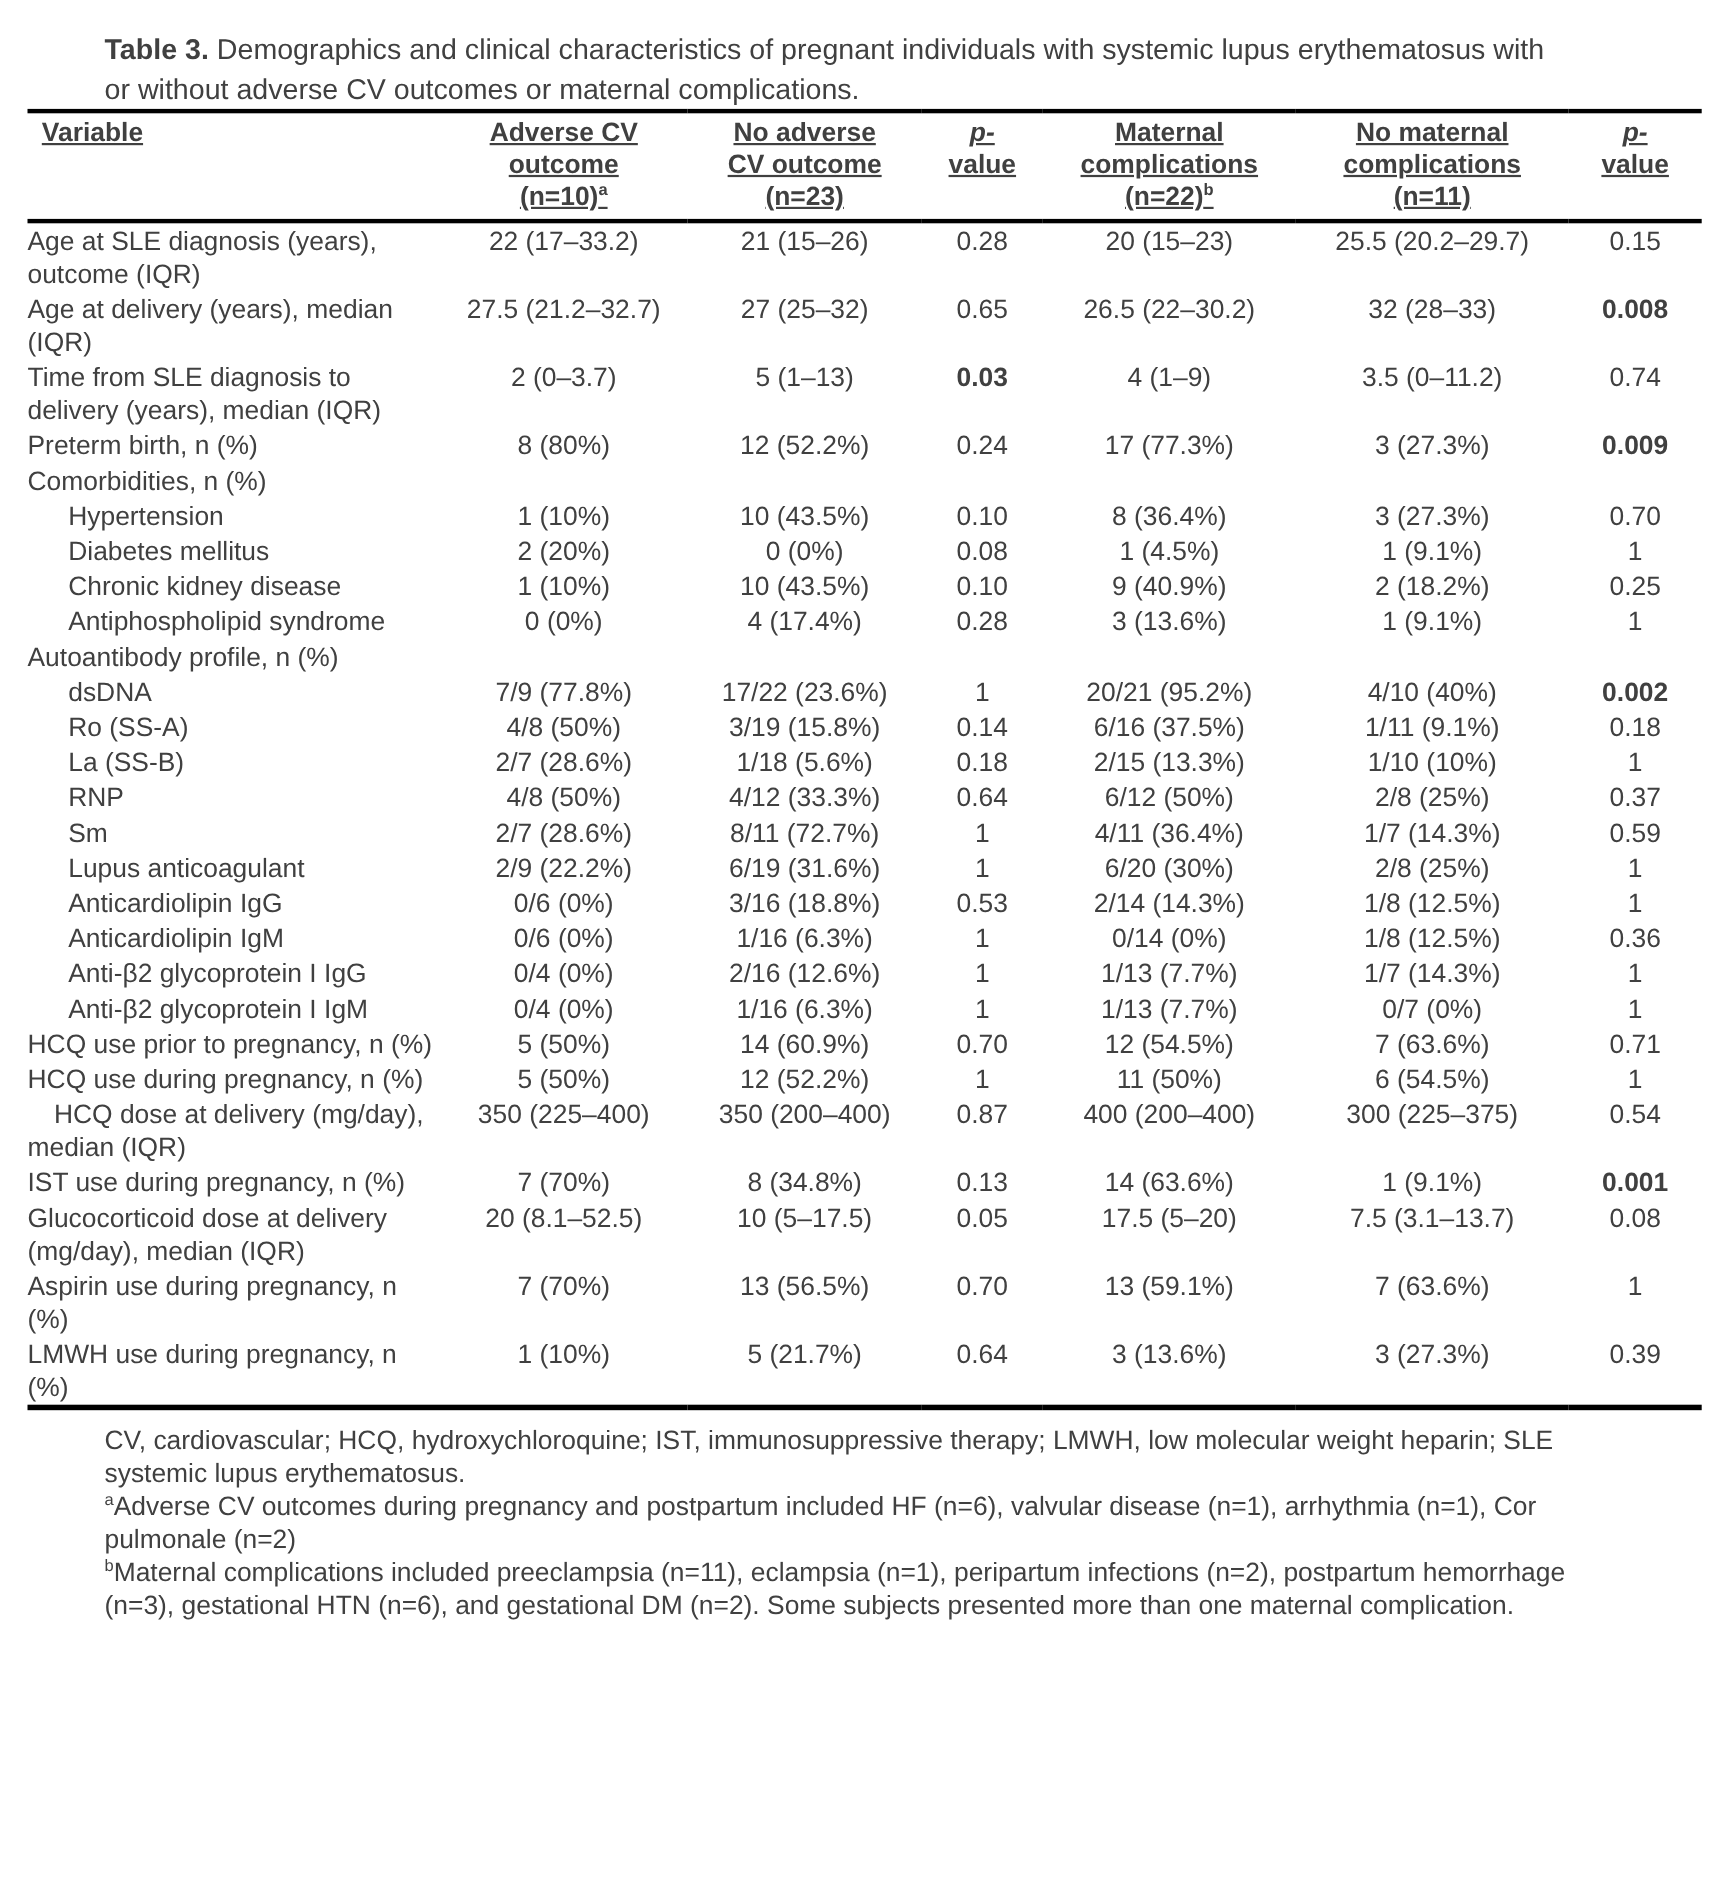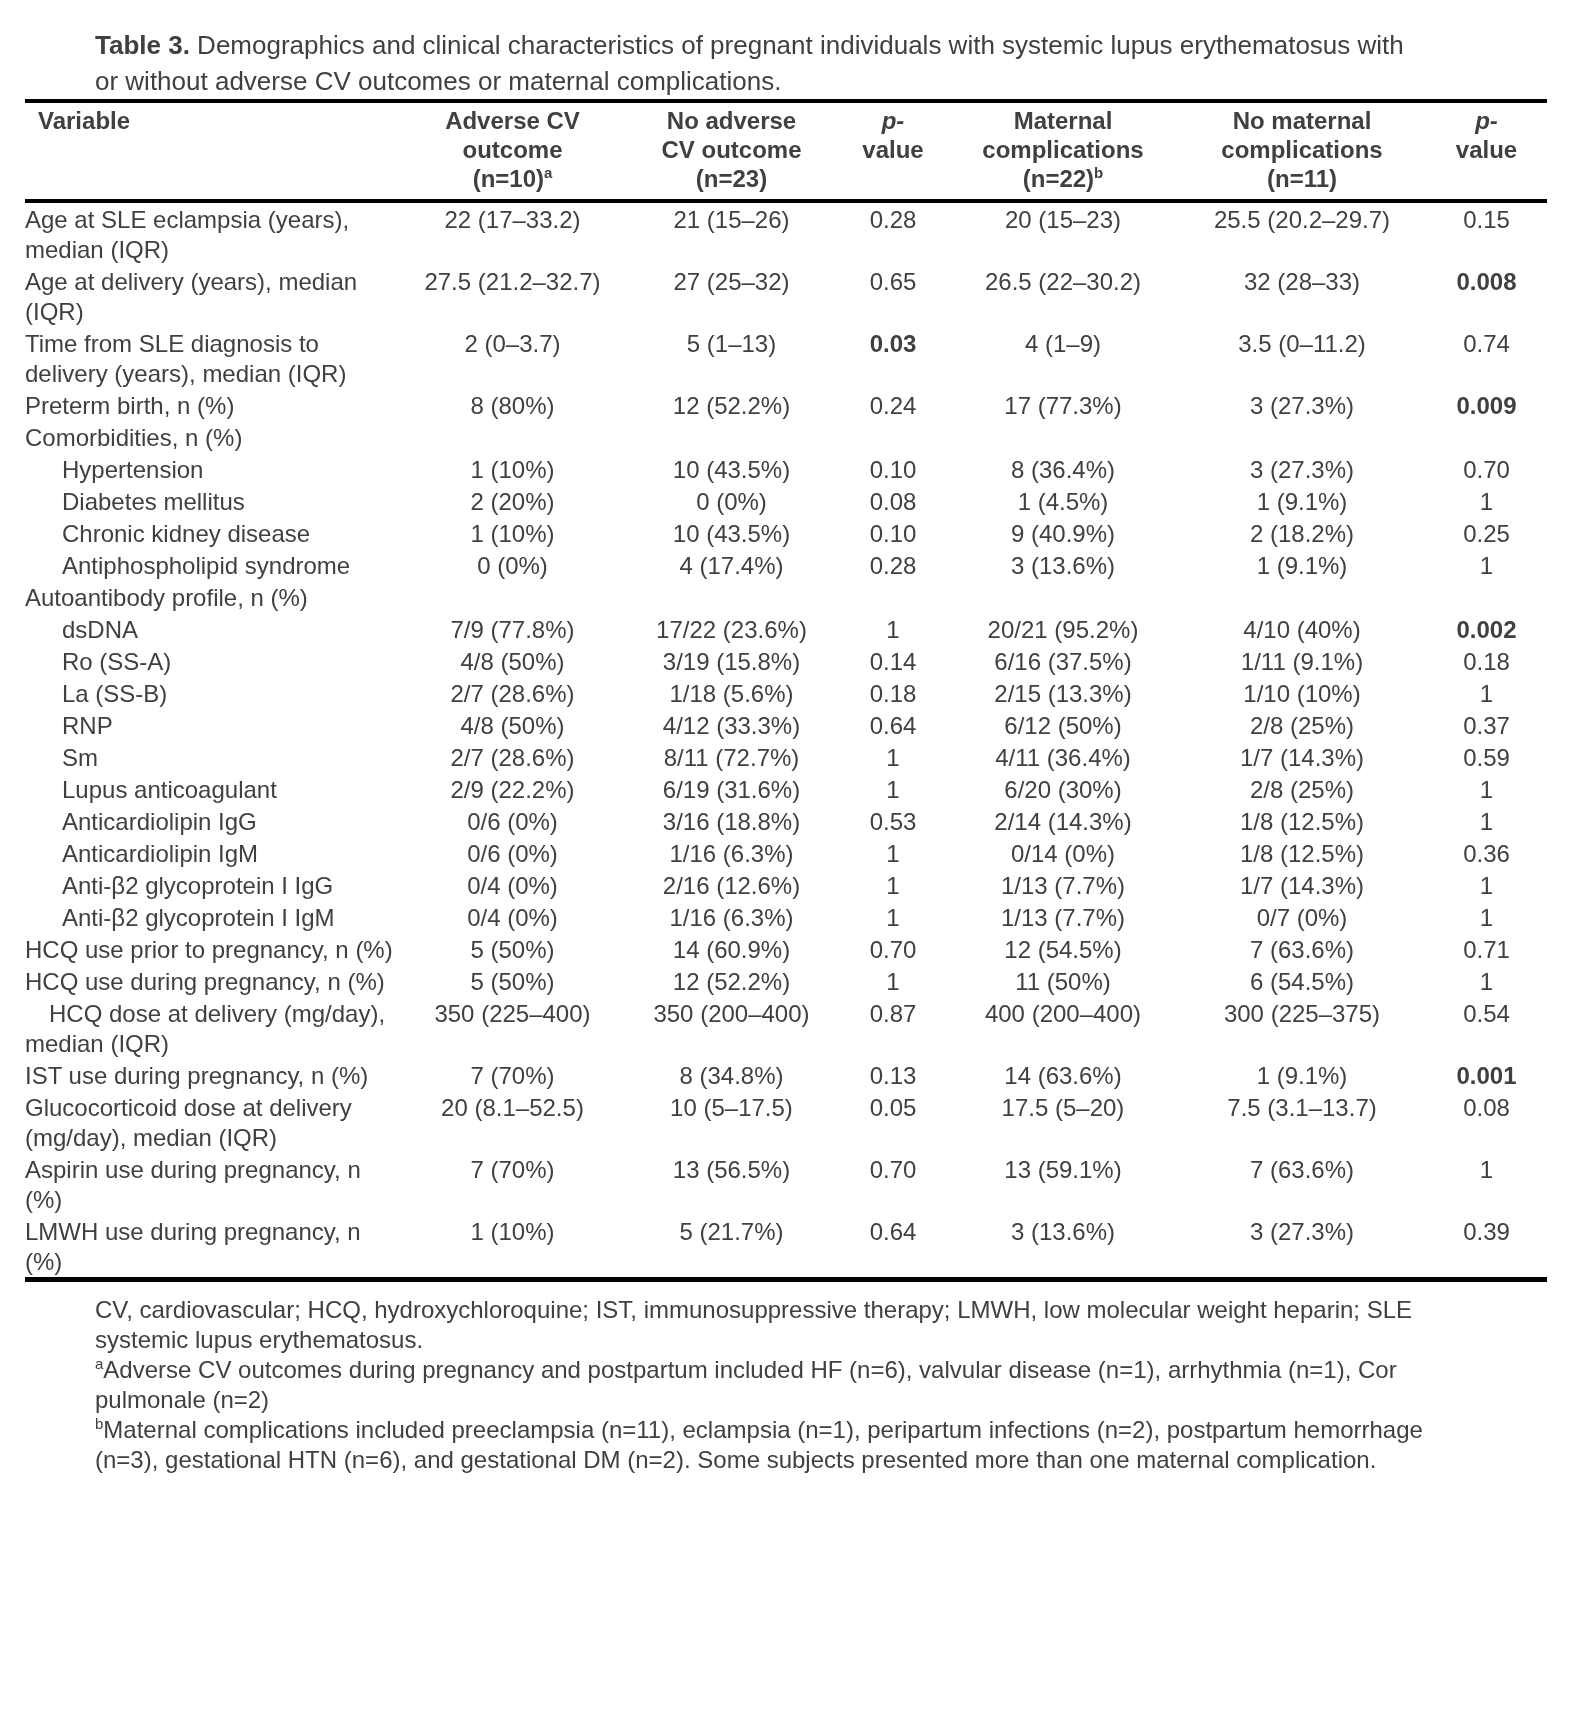--- a/index.html
+++ b/index.html
@@ -29,20 +29,21 @@
     border-bottom: 5px solid #000;
     font-size: 24px;
   }
   table.demo th {
     font-weight: bold;
     text-align: center;
     vertical-align: top;
     line-height: 29px;
     padding: 3px 0 6px 0;
     border-bottom: 4px solid #000;
+    text-decoration: underline;
   }
   table.demo th.var {
     text-align: left;
     padding-left: 13px;
   }
   table.demo td {
     vertical-align: top;
     line-height: 30px;
     padding: 2px 0 0 0;
   }
@@ -113,21 +114,21 @@
           </th>
           <th class="pv2">
             <div><span class="ital">p-</span></div>
             <div>value</div>
           </th>
         </tr>
     </thead>
     <tbody id="table-body">
 
     <tr>
-          <td class="label">Age at SLE eclampsia (years), median (IQR)</td>
+          <td class="label">Age at SLE diagnosis (years), outcome (IQR)</td>
           <td class="val">22 (17–33.2)</td>
           <td class="val">21 (15–26)</td>
           <td class="val">0.28</td>
           <td class="val">20 (15–23)</td>
           <td class="val">25.5 (20.2–29.7)</td>
           <td class="val pv2">0.15</td>
         </tr>
         <tr>
           <td class="label">Age at delivery (years), median (IQR)</td>
           <td class="val">27.5 (21.2–32.7)</td>

